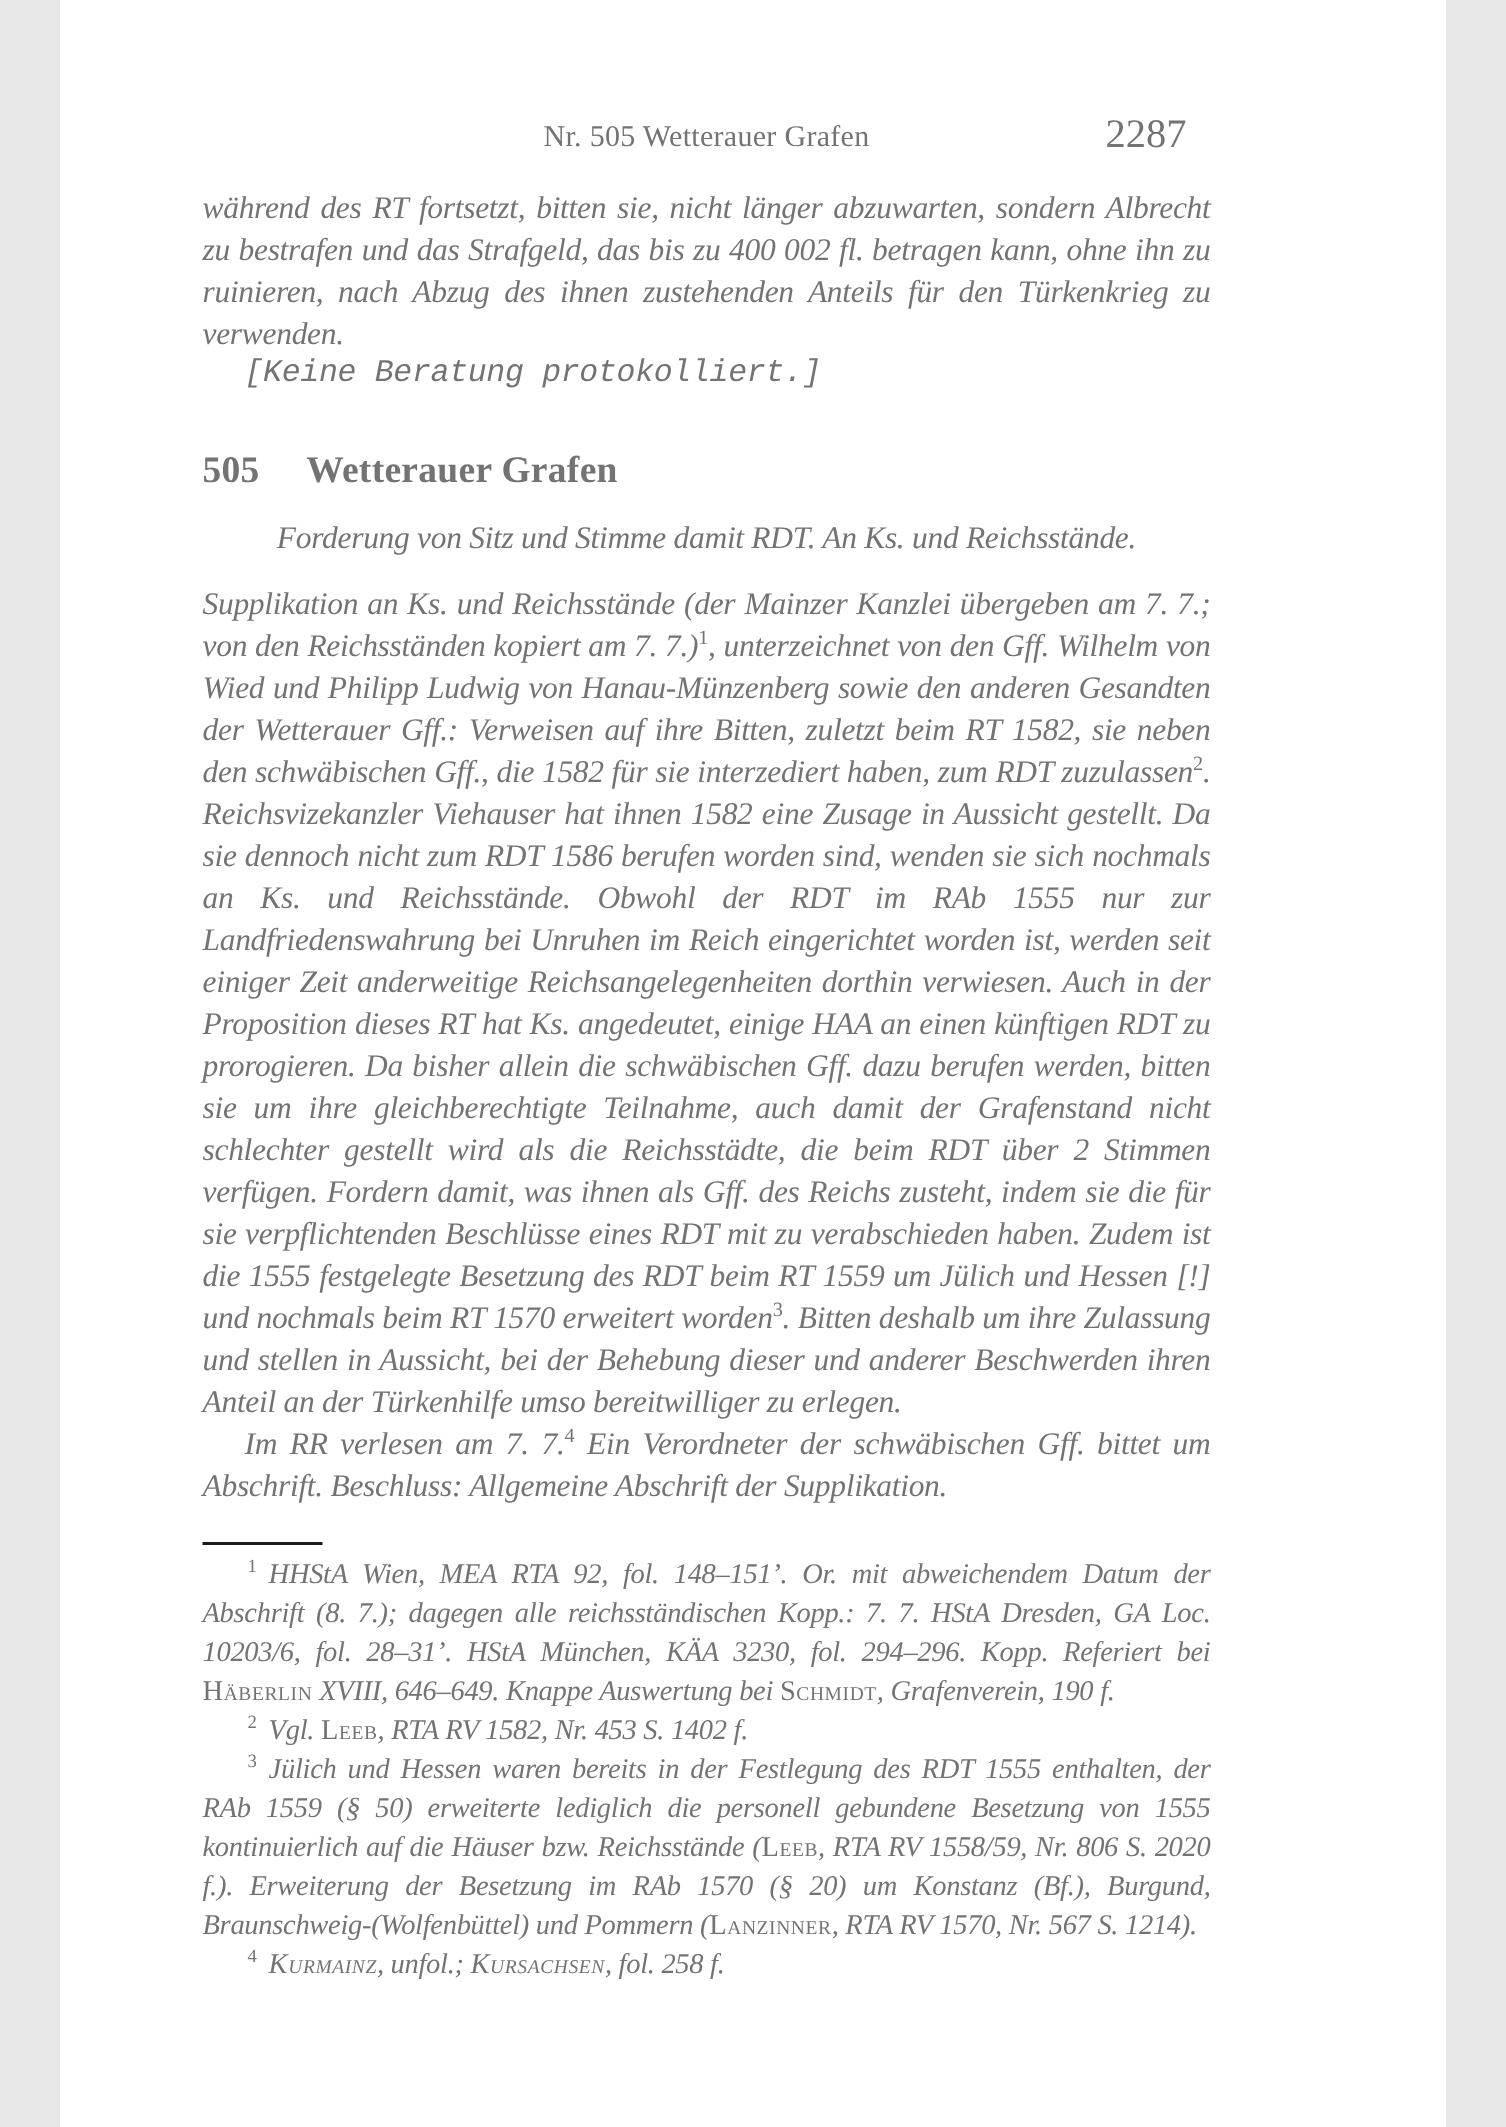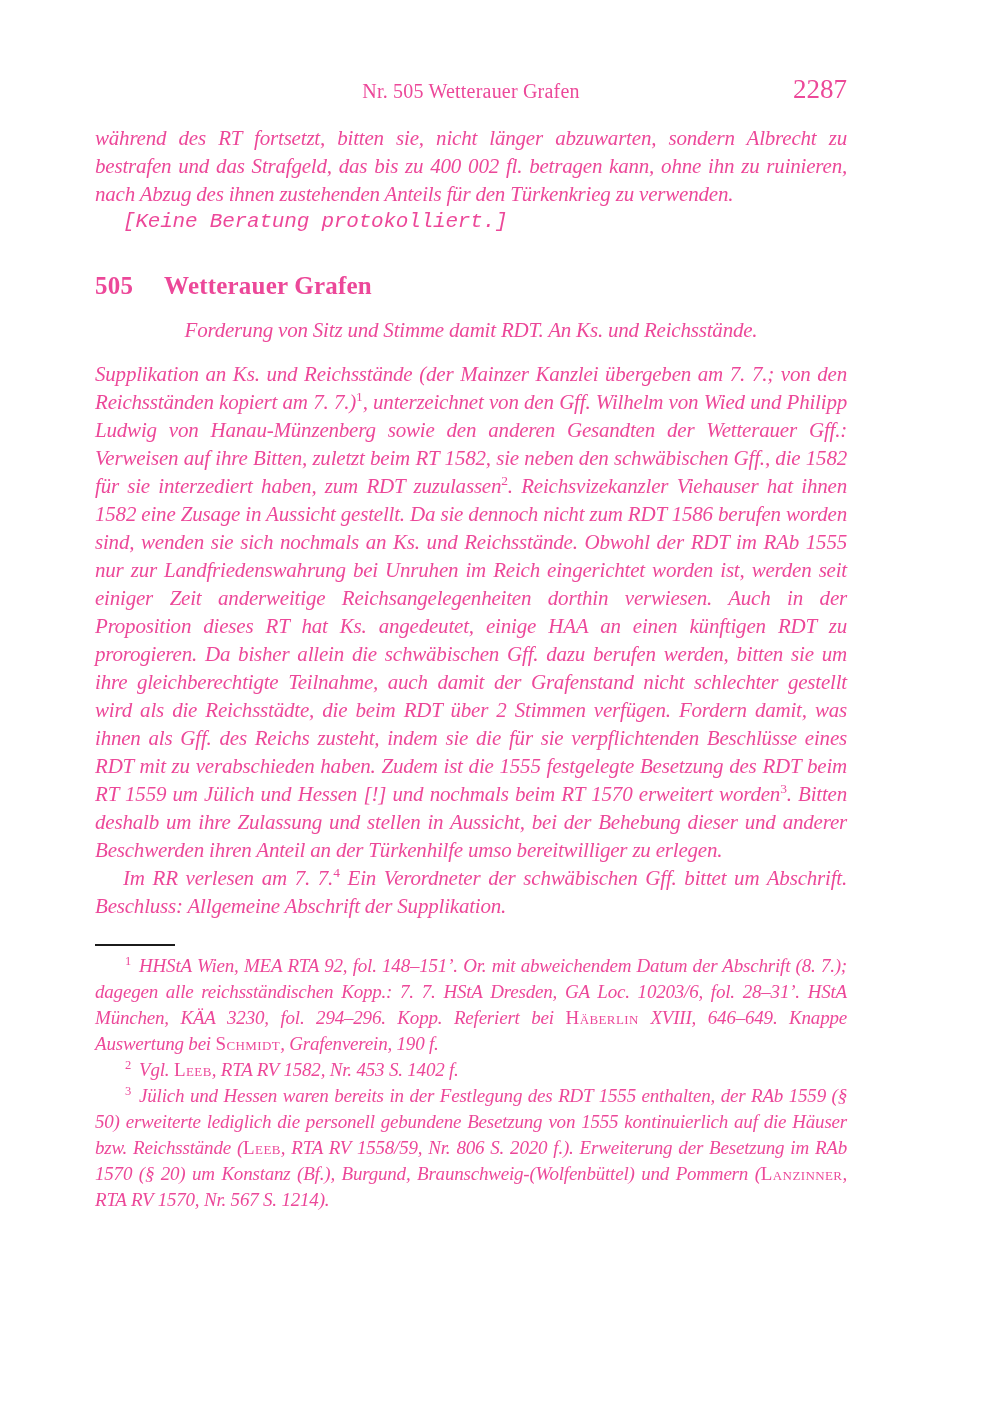--- a/index.html
+++ b/index.html
@@ -3,45 +3,45 @@
 <meta charset="utf-8">
 <title>Nr. 505 Wetterauer Grafen</title>
 <style>
   html, body {
     margin: 0;
     padding: 0;
     background: #e8e8e8;
   }
   .page {
     position: relative;
-    width: 1004px;
+    width: 924px;
     height: 1418px;
     margin: 0 auto;
     background: #ffffff;
-    color: #ec4899;
+    color: #737373;
     font-family: "Liberation Serif", "DejaVu Serif", serif;
     box-sizing: border-box;
     padding: 80px 157px 0 95px;
     overflow: hidden;
   }
   
   .pagehead {
     position: relative;
     height: 32px;
     font-style: normal;
   }
   .runhead {
     display: block;
     text-align: center;
     font-size: 20px;
     letter-spacing: 0.2px;
   }
   .pagenum {
     position: absolute;
-    right: 0;
+    right: 16px;
     top: -6px;
     font-size: 27px;
   }
   
   .txt {
     margin: 0;
     font-size: 21px;
     line-height: 28px;
     font-style: italic;
     letter-spacing: -0.2px;
@@ -127,16 +127,17 @@
   <div class="fnrule"></div>
 
   <div class="footnotes">
 
     <p class="fn"><sup class="fnnum">1</sup><span>HHStA Wien, MEA RTA 92, fol. 148–151’. Or. mit abweichendem Datum der Abschrift (8. 7.); dagegen alle reichsständischen Kopp.: 7. 7. HStA Dresden, GA Loc. 10203/6, fol. 28–31’. HStA München, KÄA 3230, fol. 294–296. Kopp. Referiert bei </span><span class="sc">Häberlin</span><span> XVIII, 646–649. Knappe Auswertung bei </span><span class="sc">Schmidt</span><span>, Grafenverein, 190 f.</span></p>
 
     <p class="fn"><sup class="fnnum">2</sup><span>Vgl. </span><span class="sc">Leeb</span><span>, RTA RV 1582, Nr. 453 S. 1402 f.</span></p>
 
     <p class="fn"><sup class="fnnum">3</sup><span>Jülich und Hessen waren bereits in der Festlegung des RDT 1555 enthalten, der RAb 1559 (§ 50) erweiterte lediglich die personell gebundene Besetzung von 1555 kontinuierlich auf die Häuser bzw. Reichsstände (</span><span class="sc">Leeb</span><span>, RTA RV 1558/59, Nr. 806 S. 2020 f.). Erweiterung der Besetzung im RAb 1570 (§ 20) um Konstanz (Bf.), Burgund, Braunschweig-(Wolfenbüttel) und Pommern (</span><span class="sc">Lanzinner</span><span>, RTA RV 1570, Nr. 567 S. 1214).</span></p>
 
+    <p class="fn"><sup class="fnnum">4</sup><span class="sc-it">Kurmainz</span><span>, unfol.; </span><span class="sc-it">Kursachsen</span><span>, fol. 258 f.</span></p>
 
   </div>
 
 </div>
 
 </body></html>

